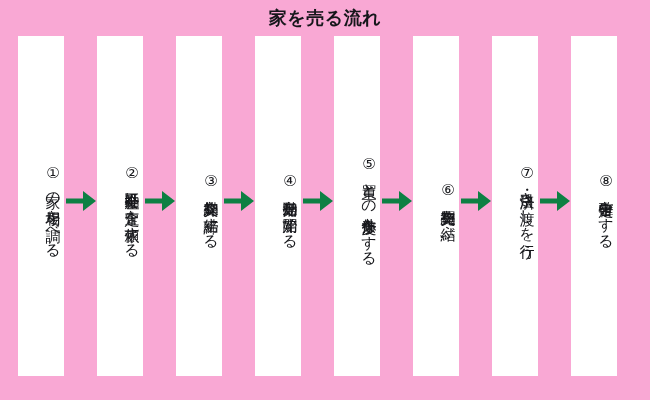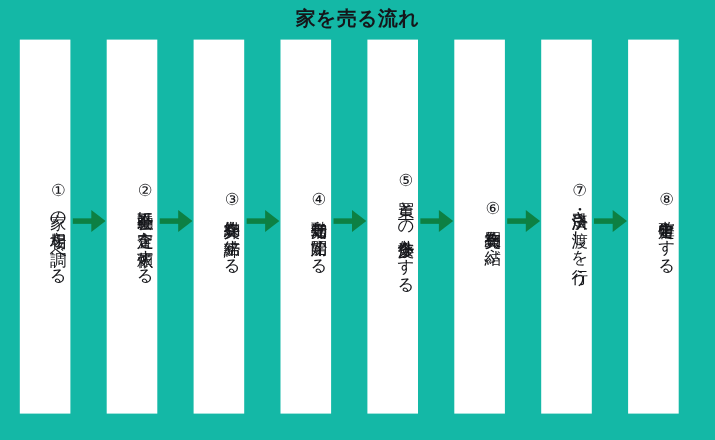--- a/index.html
+++ b/index.html
@@ -9,21 +9,21 @@
   body {
     width: 650px;
     height: 400px;
     overflow: hidden;
     font-family: "DejaVu Sans", "Liberation Sans", sans-serif;
   }
   #infographic {
     position: relative;
     width: 650px;
     height: 400px;
-    background: #14b8a6;
+    background: #f9a8d4;
     box-sizing: border-box;
   }
   #chart-title {
     position: absolute;
     top: 6px;
     left: 0;
     width: 650px;
     text-align: center;
     font-size: 18px;
     font-weight: bold;

